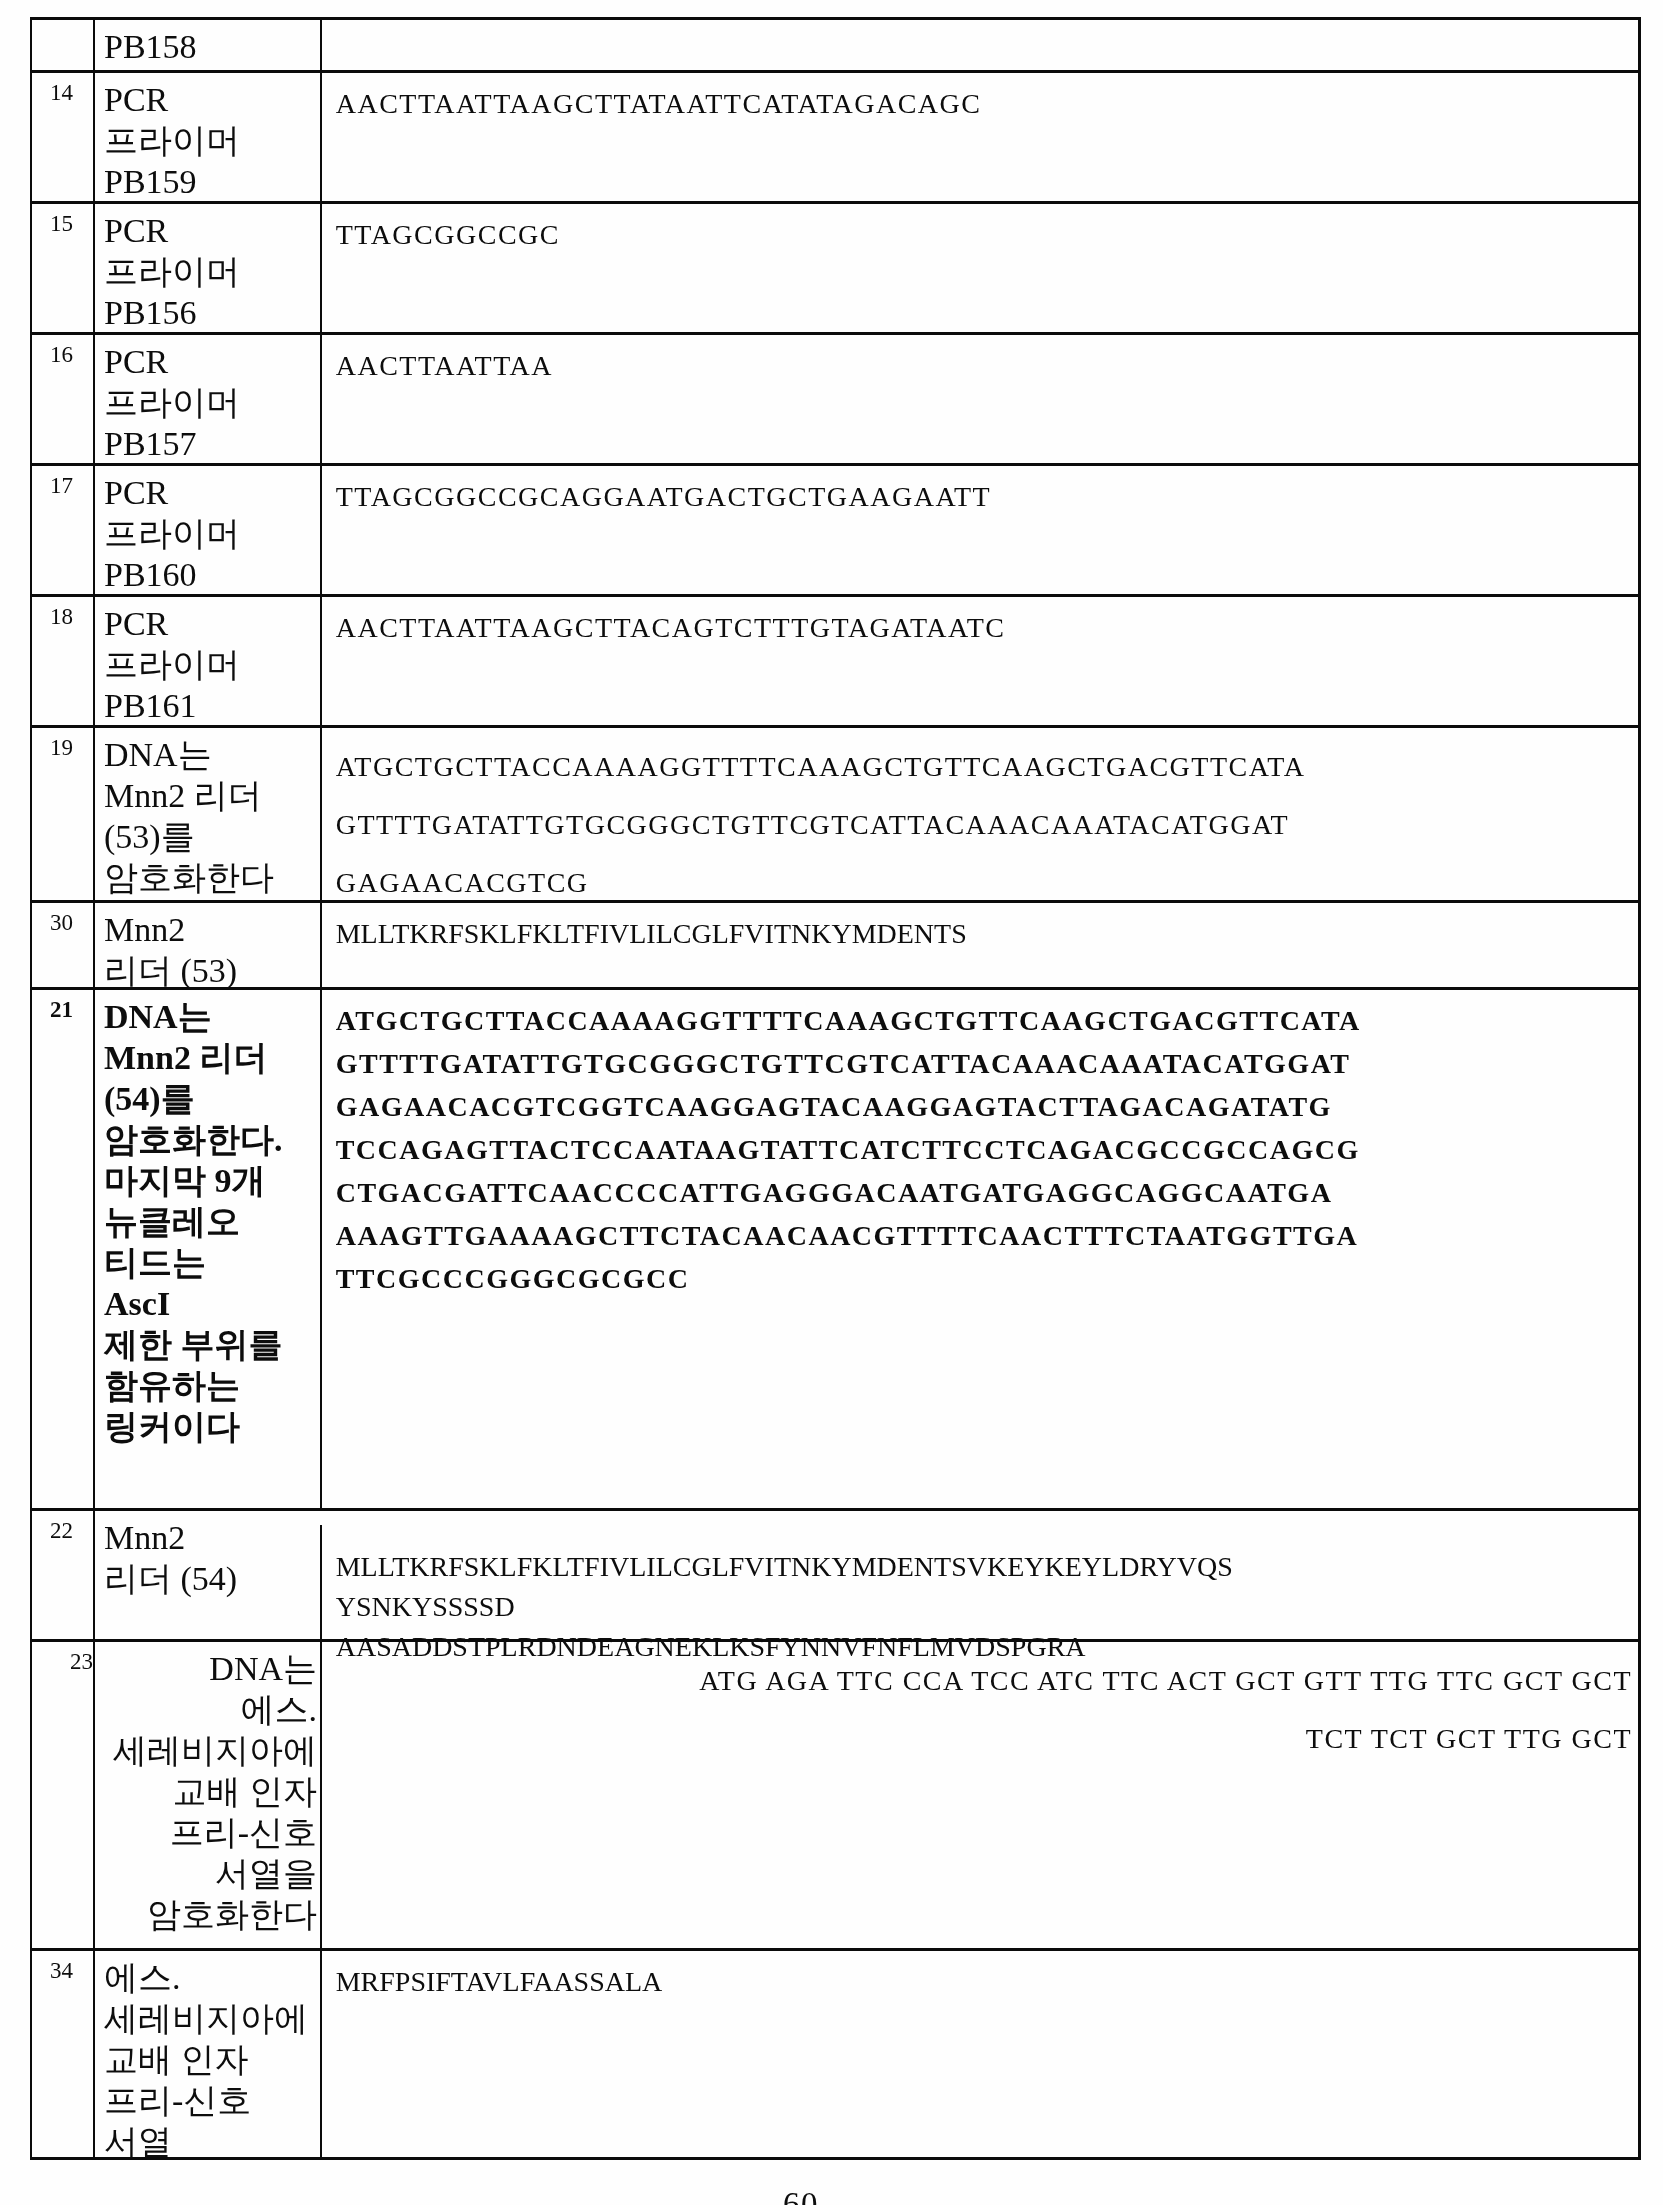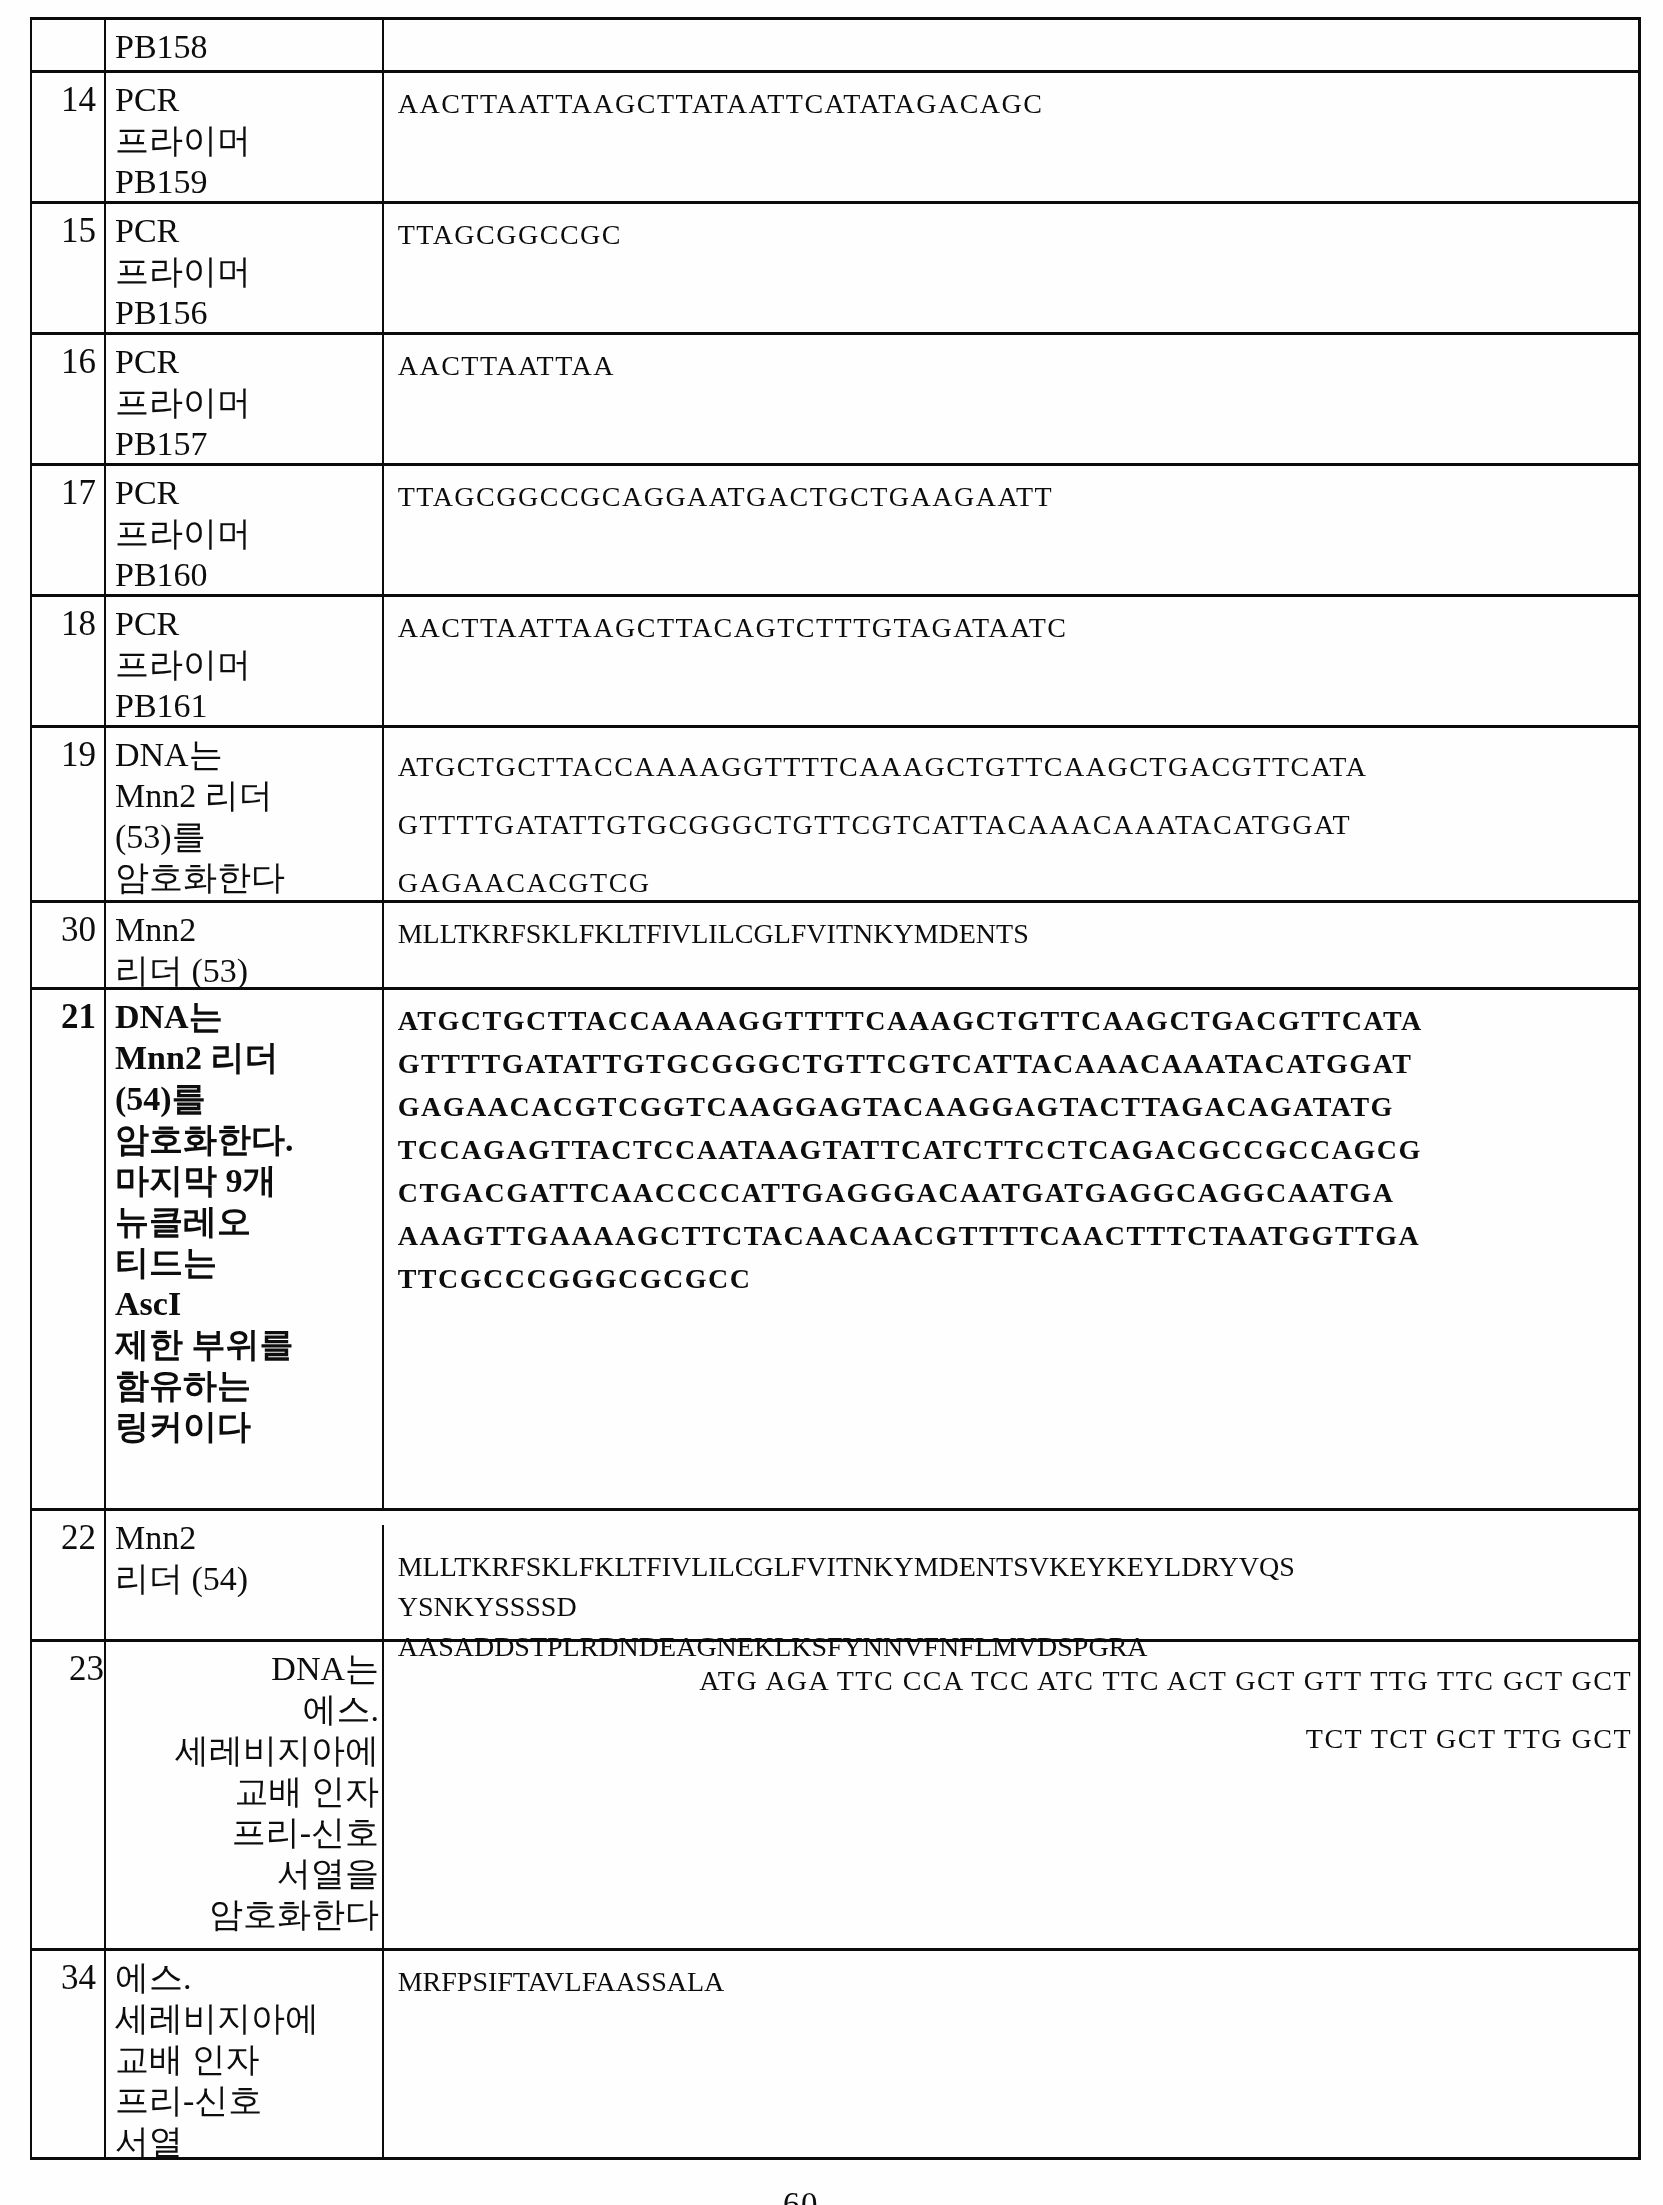--- a/index.html
+++ b/index.html
@@ -20,26 +20,25 @@
     border: 3px solid #0b0b0b;
     border-left-width: 2.3px;
     box-sizing: content-box;
     background: #fefefe;
   }
   .row { display: flex; }
   .row + .row { border-top: 3px solid #0b0b0b; }
   .cell { box-sizing: border-box; overflow: visible; }
   .no {
     width: 61px; flex: none;
-    font-size: 35px;
+    font-size: 23px;
     padding: 7.6px 0 0 18px;
-    margin-left: 11px;
   }
   .label {
-    width: 278px; flex: none;
+    width: 227px; flex: none;
     border-left: 2.3px solid #0b0b0b;
     font-size: 34px;
     line-height: 41px;
     padding: 6px 3px 2px 9px;
     white-space: pre-line;
   }
   .seq {
     flex: 1;
     border-left: 2.3px solid #0b0b0b;
     font-size: 28px;

